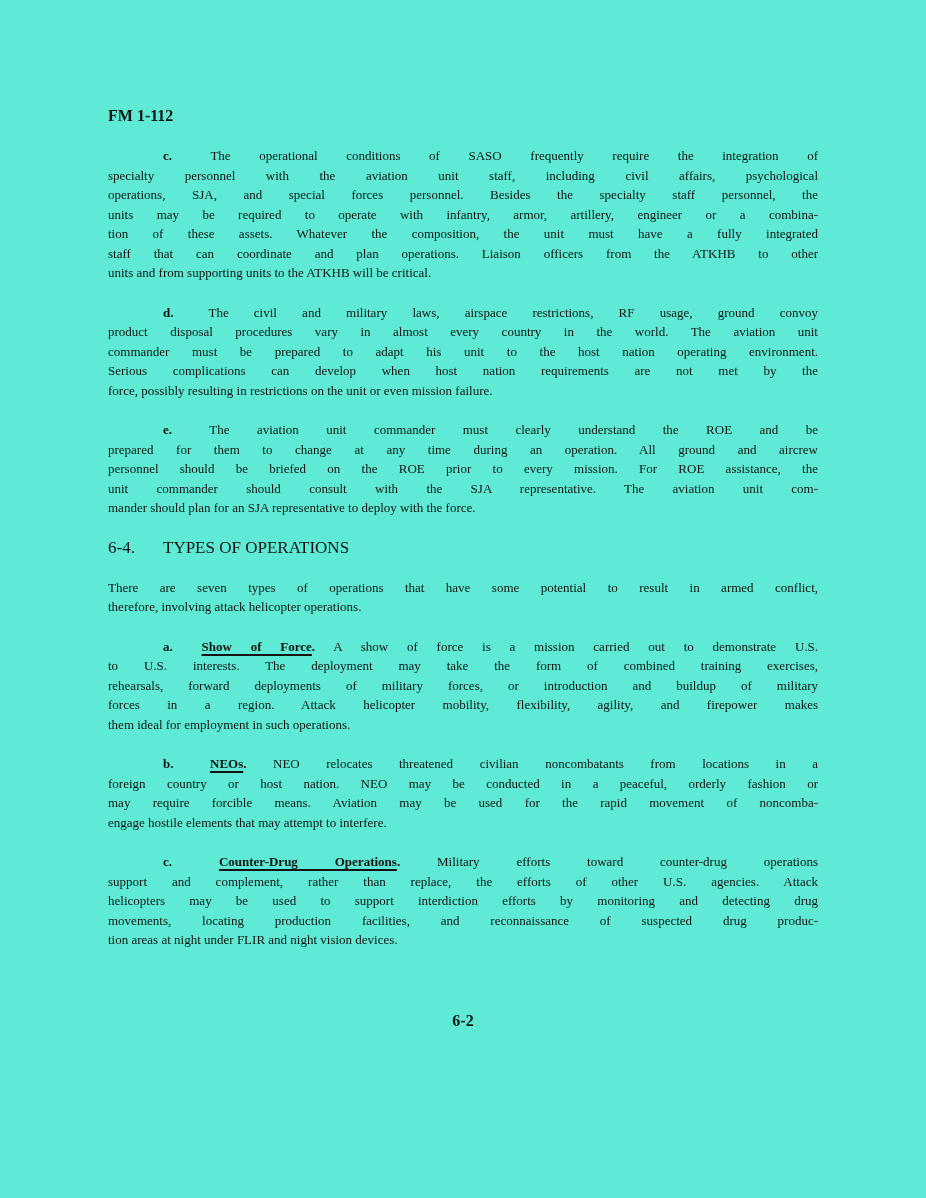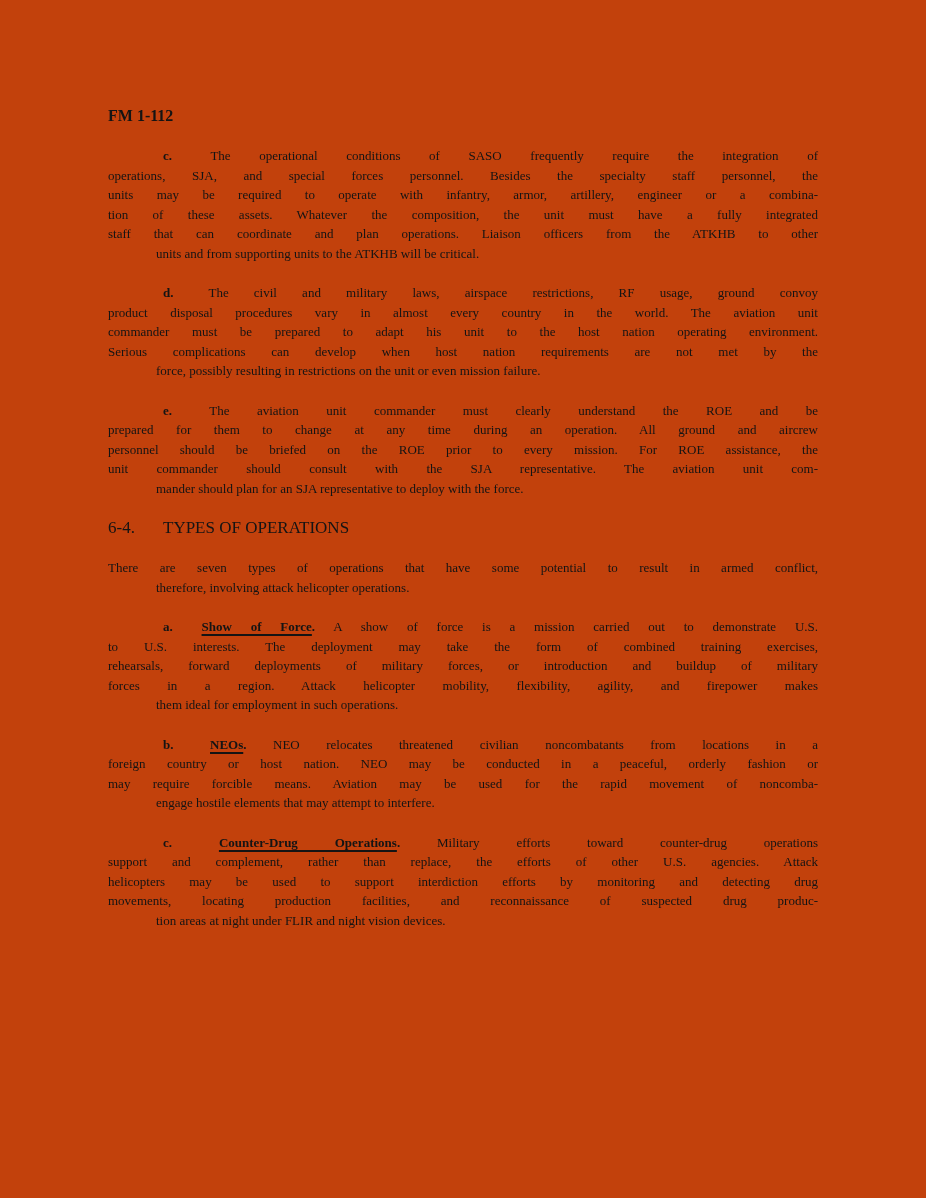--- a/index.html
+++ b/index.html
@@ -1,20 +1,20 @@
 <!DOCTYPE html>
 <html><head>
 <meta charset="utf-8">
 <style>
   html, body { margin: 0; padding: 0; background: #ffffff; }
   .page {
     position: relative;
     width: 926px;
     height: 1198px;
-    background: #c2410c;
+    background: #5eead4;
     font-family: "Liberation Serif", "DejaVu Serif", serif;
     color: #141414;
     overflow: hidden;
   }
   .content {
     position: absolute;
     left: 108px;
     top: 106px;
     width: 710px;
   }
@@ -28,21 +28,20 @@
     font-size: 13px;
     line-height: 19.5px;
     text-align: justify;
     text-align-last: justify;
     -moz-text-align-last: justify;
   }
   .line.first { padding-left: 55px; }
   .line.last {
     text-align: center;
     text-align-last: left;
-    margin-left: 48px;
     -moz-text-align-last: left;
   }
   .plabel { font-weight: bold; margin-right: 10px; }
   .pperiod { font-weight: bold; }
   .lead {
     font-weight: bold;
     text-decoration: underline;
     text-decoration-thickness: 2px;
     text-underline-offset: 3px;
   }
@@ -65,20 +64,21 @@
 </head>
 <body>
 
 <div class="page">
   <div class="content">
 
     <div class="doc-header">FM 1-112</div>
 
     <div class="para">
       <div class="line first"><span class="plabel">c.</span> <span class="pperiod"></span> <span>The operational conditions of SASO frequently require the integration of</span></div>
+      <div class="line">specialty personnel with the aviation unit staff, including civil affairs, psychological</div>
       <div class="line">operations, SJA, and special forces personnel. Besides the specialty staff personnel, the</div>
       <div class="line">units may be required to operate with infantry, armor, artillery, engineer or a combina-</div>
       <div class="line">tion of these assets. Whatever the composition, the unit must have a fully integrated</div>
       <div class="line">staff that can coordinate and plan operations. Liaison officers from the ATKHB to other</div>
       <div class="line last">units and from supporting units to the ATKHB will be critical.</div>
     </div>
 
     <div class="para">
       <div class="line first"><span class="plabel">d.</span> <span class="pperiod"></span> <span>The civil and military laws, airspace restrictions, RF usage, ground convoy</span></div>
       <div class="line">product disposal procedures vary in almost every country in the world. The aviation unit</div>
@@ -120,15 +120,16 @@
     </div>
 
     <div class="para">
       <div class="line first"><span class="plabel">c.</span> <span class="lead">Counter-Drug Operations</span><span class="pperiod">.</span> <span>Military efforts toward counter-drug operations</span></div>
       <div class="line">support and complement, rather than replace, the efforts of other U.S. agencies. Attack</div>
       <div class="line">helicopters may be used to support interdiction efforts by monitoring and detecting drug</div>
       <div class="line">movements, locating production facilities, and reconnaissance of suspected drug produc-</div>
       <div class="line last">tion areas at night under FLIR and night vision devices.</div>
     </div>
 
+    <div class="doc-footer">6-2</div>
 
   </div>
 </div>
 
 </body></html>

